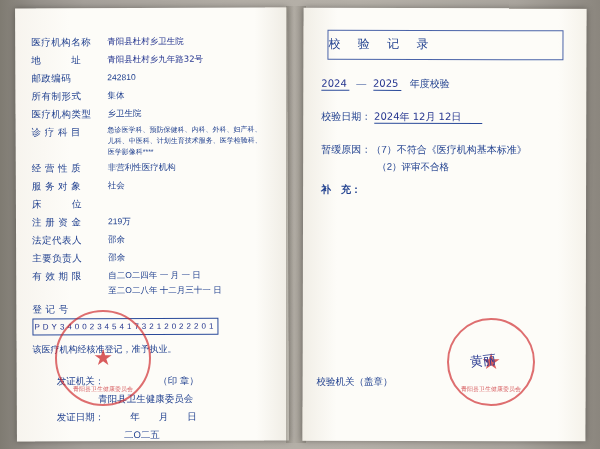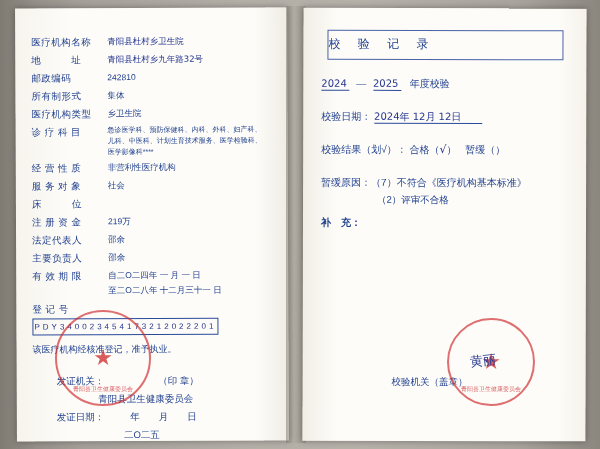--- a/index.html
+++ b/index.html
@@ -311,38 +311,33 @@
         <span style="margin:0 4px">—</span>
         <span class="fill">2025</span>
         <span style="margin-left:6px">年度校验</span>
       </div>
 
       <div class="r-row">
         <span>校验日期：</span>
         <span class="fill" style="min-width:108px">2024年 12月 12日</span>
       </div>
 
-      <div class="r-row">
-        <span>校验结果（划√）：</span>
-        <span>合格（</span><span class="hand" style="font-size:11px">√</span><span>）</span>
-        <span style="margin-left:6px">暂缓（</span><span class="hand" style="font-size:11px"></span><span>）</span>
-      </div>
 
       <div class="r-row" style="margin-bottom:6px">
         <span>暂缓原因：</span><span>（7）不符合《医疗机构基本标准》</span>
         <div class="reasons" style="margin-left:56px">
           <span class="ri">（2）评审不合格</span>
         </div>
       </div>
 
       <div class="supp">补　充：</div>
     </div>
 
     <div class="r-bottom">
-      <div style="text-align:center;padding-right:6px">校验机关（盖章）</div>
+      <div style="text-align:left;padding-right:6px">校验机关（盖章）</div>
     </div>
   </div>
 
   <div class="stamp stamp-left">
     <div class="star">★</div>
     <div class="seal-text-small">青阳县卫生健康委员会</div>
   </div>
 
   <div class="stamp stamp-right">
     <div class="star">★</div>

